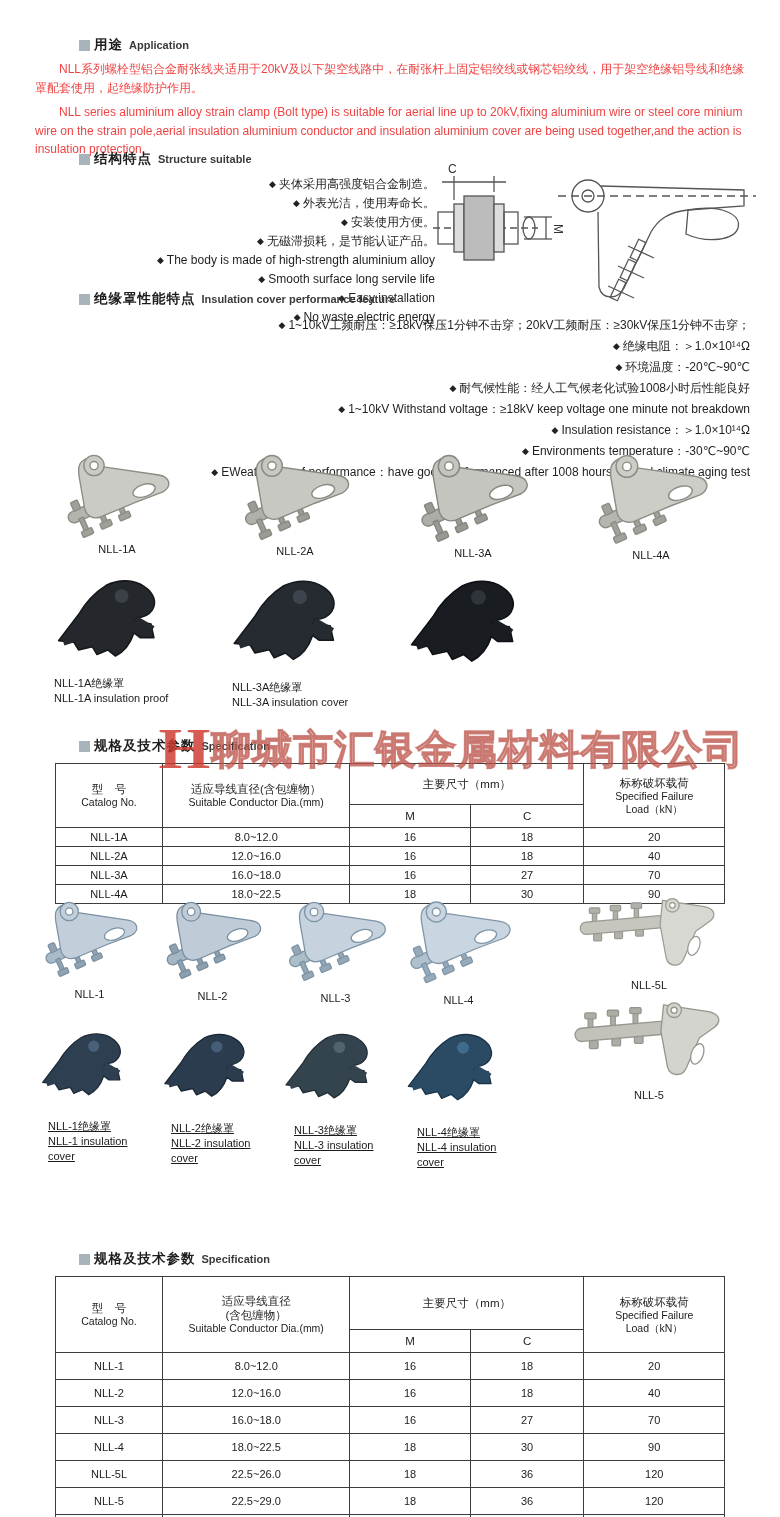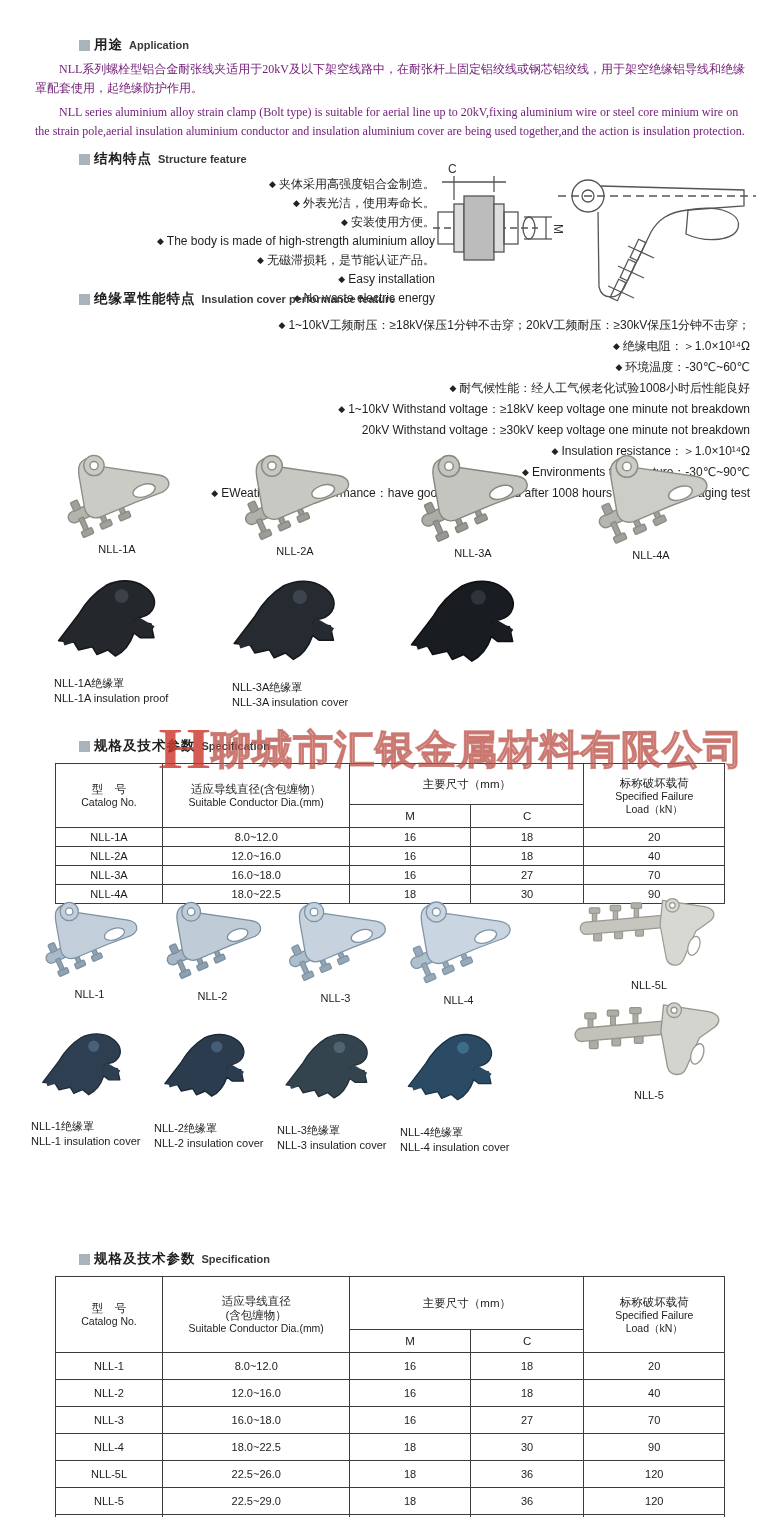--- a/index.html
+++ b/index.html
@@ -3,38 +3,38 @@
 <meta charset="utf-8">
 <style>
   html,body{margin:0;padding:0;background:#fff;}
   .page{position:relative;width:780px;height:1517px;background:#fff;overflow:hidden;
         font-family:"Liberation Sans","DejaVu Sans",sans-serif;color:#222;}
   .sec{position:absolute;left:35px;right:30px;}
   .sec-heading{display:flex;align-items:center;padding-left:44px;}
   .sq{width:11px;height:11px;background:#a9b3ba;display:inline-block;margin-right:4px;flex:0 0 auto;}
   .h-zh{font-size:13.5px;font-weight:bold;color:#1e1e1e;letter-spacing:1px;}
   .h-en{font-size:11px;font-weight:bold;color:#3a3a3a;margin-left:6px;}
-  .para{font-size:12px;line-height:1.55;margin:6px 0 0 0;text-indent:24px;color:#701a75;font-family:Liberation Serif, serif;}
+  .para{font-size:12px;line-height:1.55;margin:6px 0 0 0;text-indent:24px;color:#ef4444;}
   ul.bullets{list-style:none;margin:7px 0 0 20px;padding:0;font-size:12px;line-height:19px;color:#1e1e1e;text-align:right;}
   ul.bullets li::before{content:"◆";font-size:9px;margin-right:3px;vertical-align:1px;color:#222;}
   ul.bullets li.cont::before{content:"";margin-right:14px;}
   ul.bullets.loose{line-height:21px;}
   
   .diagram{position:absolute;left:428px;top:158px;width:330px;height:180px;}
   
   .gallery{position:absolute;left:28px;right:18px;}
   .g-row{display:flex;}
   .g-cell{width:178px;text-align:center;}
   .g-cell .pimg{display:block;margin:0 auto;}
   .g-cell figcaption{font-size:11px;margin-top:3px;color:#1c1c1c;}
   figure{margin:0;}
   .cap-two span{display:block;text-align:left;margin-left:26px;line-height:15px;font-size:11px;}
   .g2-left{position:absolute;left:0;top:0;width:500px;}
   .g2-left .g-cell{width:123px;}
-  .g2-left .cap-two span{margin-left:3px;}
+  .g2-left .cap-two span{margin-left:20px;text-decoration:underline;}
   .g2-right{position:absolute;left:502px;top:0;width:238px;text-align:center;}
   .g2-right figcaption{font-size:11px;margin:2px 0 6px 0;color:#1c1c1c;}
   
   .spec-table{border-collapse:collapse;width:670px;margin:8px 0 0 20px;table-layout:fixed;border-radius:7px;}
   .spec-table th,.spec-table td{border:1px solid #3c3c3c;text-align:center;vertical-align:middle;
       font-weight:normal;color:#1c1c1c;padding:1px 2px;background:#fff;}
   .spec-table .zh{display:block;font-size:11.5px;line-height:14px;}
   .spec-table .en{display:block;font-size:10.5px;line-height:13px;}
   .t1 td{font-size:11px;height:16px;}
   .t1 tr.h1 th{height:38px;}
@@ -113,28 +113,29 @@
       <span class="h-en">Application</span>
     </div>
     <p class="para">NLL系列螺栓型铝合金耐张线夹适用于20kV及以下架空线路中，在耐张杆上固定铝绞线或钢芯铝绞线，用于架空绝缘铝导线和绝缘罩配套使用，起绝缘防护作用。</p>
     <p class="para">NLL series aluminium alloy strain clamp (Bolt type) is suitable for aerial line up to 20kV,fixing aluminium wire or steel core minium wire on the strain pole,aerial insulation aluminium conductor and insulation aluminium cover are being used together,and the action is insulation protection.</p>
   </section>
 
   <section class="sec" style="top:150px;width:400px">
     <div class="sec-heading">
       <span class="sq"></span>
       <span class="h-zh">结构特点</span>
-      <span class="h-en">Structure feature</span>
+      <span class="h-en">Structure suitable</span>
     </div>
     <ul class="bullets">
       <li>夹体采用高强度铝合金制造。</li>
       <li>外表光洁，使用寿命长。</li>
       <li>安装使用方便。</li>
+      <li>无磁滞损耗，是节能认证产品。</li>
       <li>The body is made of high-strength aluminium alloy</li>
-      <li>无磁滞损耗，是节能认证产品。</li>
+      <li>Smooth surface long servile life</li>
       <li>Easy installation</li>
       <li>No waste electric energy</li>
     </ul>
   </section>
 
   <div class="diagram">
     <svg viewBox="0 0 330 180" width="330" height="180" xmlns="http://www.w3.org/2000/svg">
       <g stroke="#555" fill="none" stroke-width="1.3">
         <g transform="translate(10,34)">
           <line x1="-5" y1="36" x2="100" y2="36" stroke-dasharray="7 4"></line>
@@ -174,24 +175,23 @@
 
   <section class="sec" style="top:290px">
     <div class="sec-heading">
       <span class="sq"></span>
       <span class="h-zh">绝缘罩性能特点</span>
       <span class="h-en">Insulation cover performance feature</span>
     </div>
     <ul class="bullets loose">
       <li>1~10kV工频耐压：≥18kV保压1分钟不击穿；20kV工频耐压：≥30kV保压1分钟不击穿；</li>
       <li>绝缘电阻：＞1.0×10¹⁴Ω</li>
-      <li>环境温度：-30℃~60℃</li>
+      <li>环境温度：-20℃~90℃</li>
       <li>耐气候性能：经人工气候老化试验1008小时后性能良好</li>
       <li>1~10kV Withstand voltage：≥18kV keep voltage one minute not breakdown</li>
-      <li class="cont">20kV Withstand voltage：≥30kV keep voltage one minute not breakdown</li>
       <li>Insulation resistance：＞1.0×10¹⁴Ω</li>
       <li>Environments temperature：-30℃~90℃</li>
       <li>EWeather proof performance：have good performanced after 1008 hours artifical climate aging test</li>
     </ul>
   </section>
 
   <div class="gallery" style="top:452px">
     <div class="g-row">
       <figure class="g-cell">
         <svg class="pimg" width="150" height="88" viewBox="0 0 180 130" style="--body:#cbcbc6;--body2:#b4b4ae;--bolt:#a0a09a;--edge:#8c8c85">

